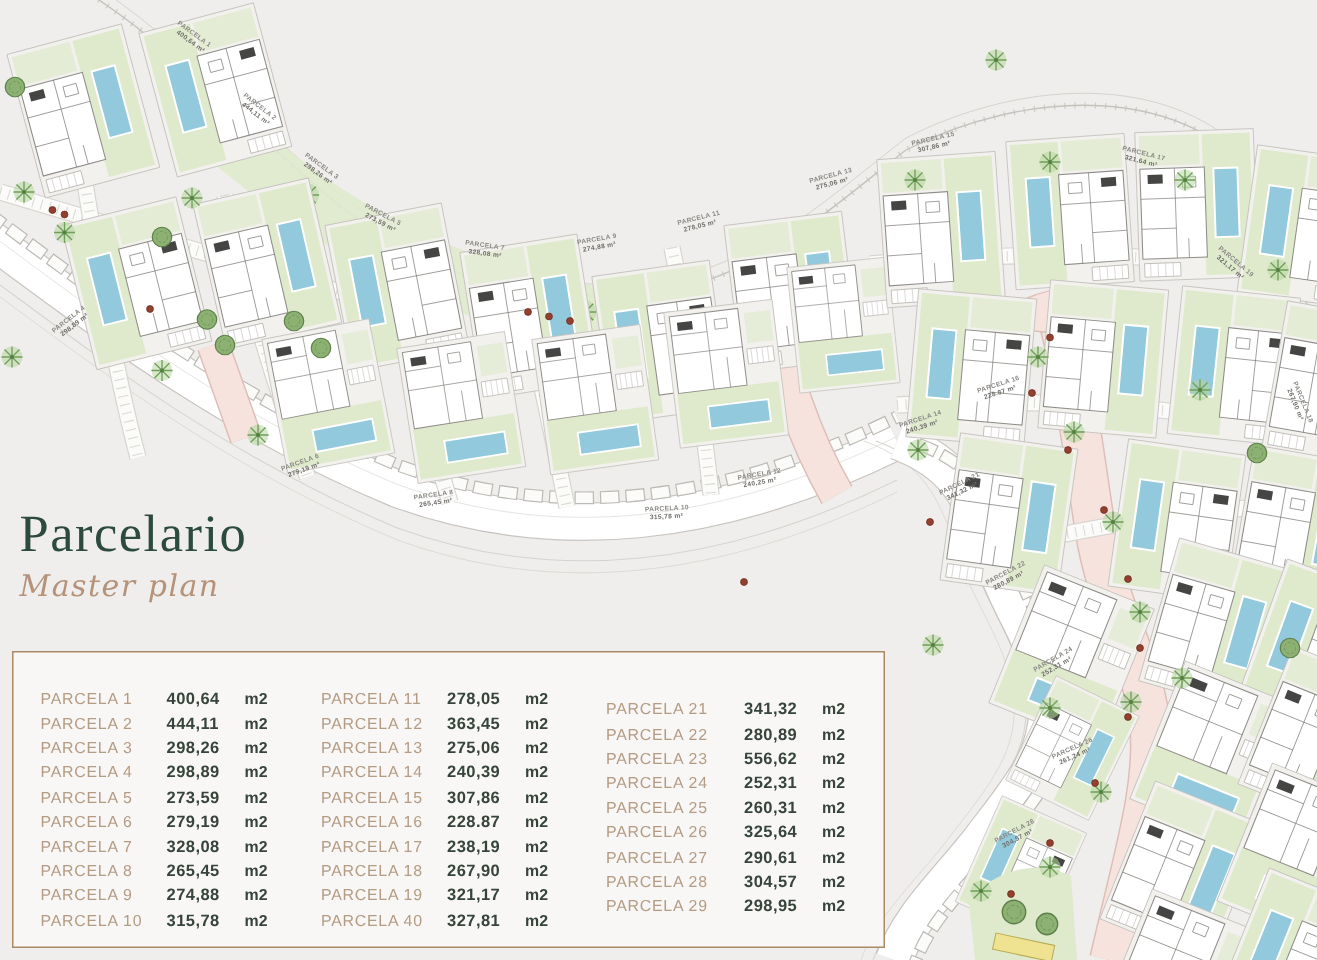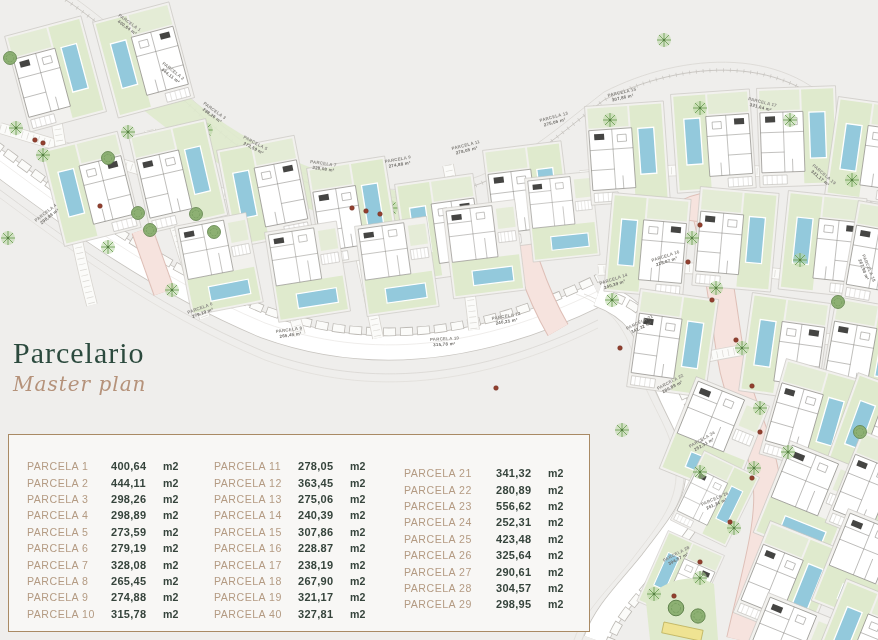--- a/index.html
+++ b/index.html
@@ -12,21 +12,21 @@
   .pool{fill:var(--pool,#93c9dc);stroke:#ffffff;stroke-width:1.3}
   .house{fill:var(--house,#ffffff);stroke:#8e8c87;stroke-width:.7}
   .hline{stroke:#7b7974;stroke-width:.45;fill:none}
   .dark{fill:#454543}
   .openr{fill:none;stroke:#7b7974;stroke-width:.45}
   .mlabel{font:600 4.4px "Liberation Sans",sans-serif;fill:var(--maplabel,#8b8985);letter-spacing:.25px}
   .mlabel .area{font-weight:700;fill:#6e6c68}
   
   .titleblock{position:absolute;left:13px;top:336px;}
   .titleblock h1{margin:0;font-family:"Liberation Serif",serif;font-weight:500;
-      font-size:30px;letter-spacing:1px;color:var(--heading,#2c4a3e);}
+      font-size:35px;letter-spacing:1px;color:var(--heading,#2c4a3e);}
   .titleblock .sub{margin-top:2px;font-family:"DejaVu Serif",serif;font-style:italic;
       font-size:20px;letter-spacing:1px;color:var(--subheading,#b5927a);}
   
   .legend{position:absolute;left:8px;top:434px;width:582px;height:198px;
       background:#f8f7f5;border:1px solid var(--legendborder,#a98a64);box-sizing:border-box;}
   .lcol{position:absolute;}
   .lrow{display:grid;grid-template-columns:84px 52px auto;height:16.4px;align-items:center;}
   .lcol3 .lrow{grid-template-columns:92px 52px auto;}
   .ll{font-size:10.6px;font-weight:500;letter-spacing:.5px;color:var(--label,#b49b83);white-space:nowrap;}
   .lv{font-size:11px;font-weight:700;letter-spacing:.3px;color:var(--value,#36443c);}
@@ -942,21 +942,21 @@
           <span class="lv">556,62</span>
           <span class="lu">m2</span>
         </div>
         <div class="lrow">
           <span class="ll">PARCELA 24</span>
           <span class="lv">252,31</span>
           <span class="lu">m2</span>
         </div>
         <div class="lrow">
           <span class="ll">PARCELA 25</span>
-          <span class="lv">423,48</span>
+          <span class="lv">260,31</span>
           <span class="lu">m2</span>
         </div>
         <div class="lrow">
           <span class="ll">PARCELA 26</span>
           <span class="lv">325,64</span>
           <span class="lu">m2</span>
         </div>
         <div class="lrow">
           <span class="ll">PARCELA 27</span>
           <span class="lv">290,61</span>

